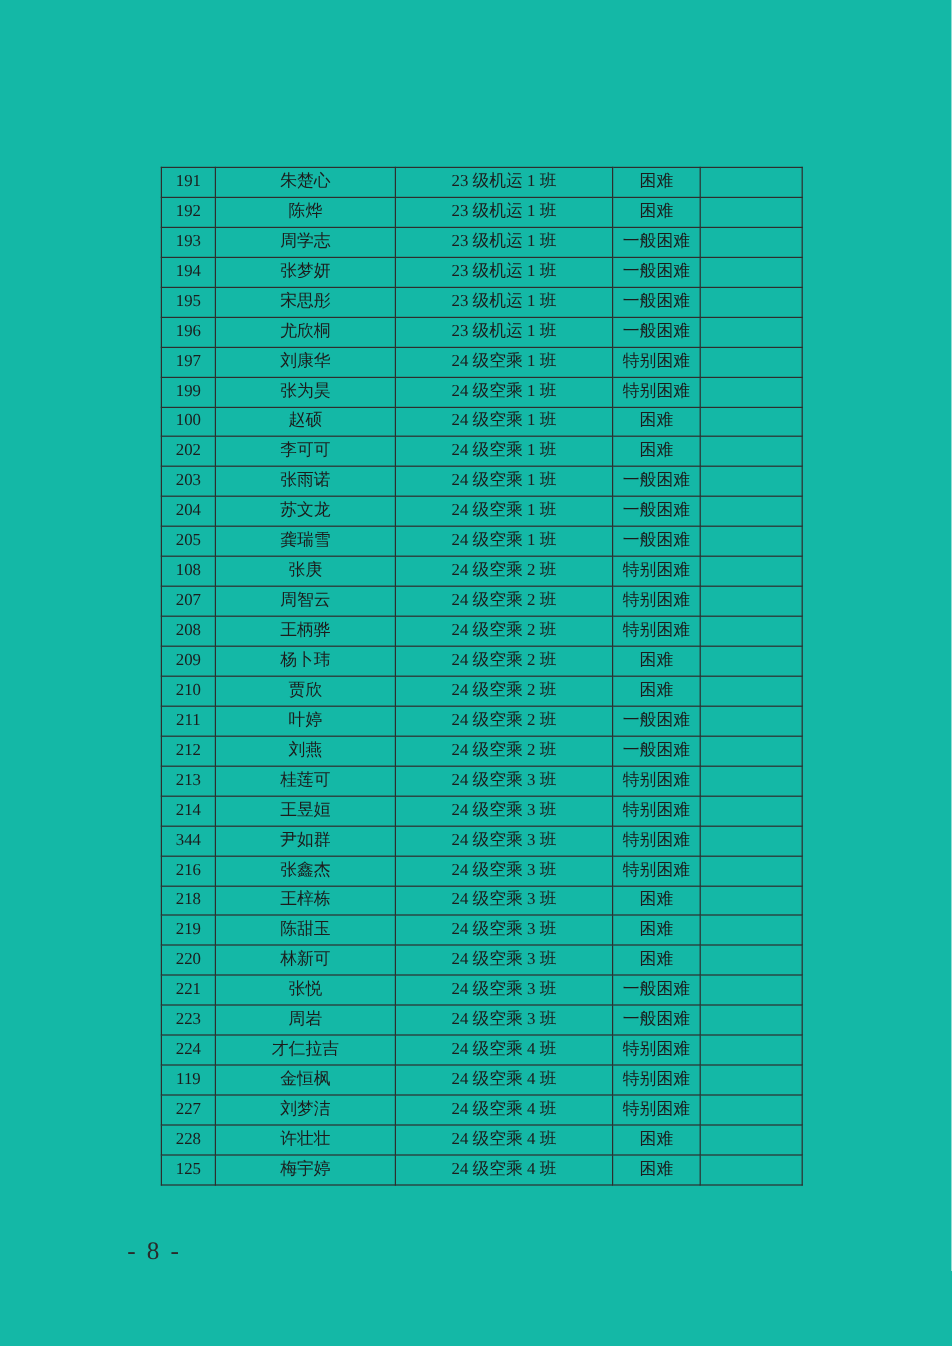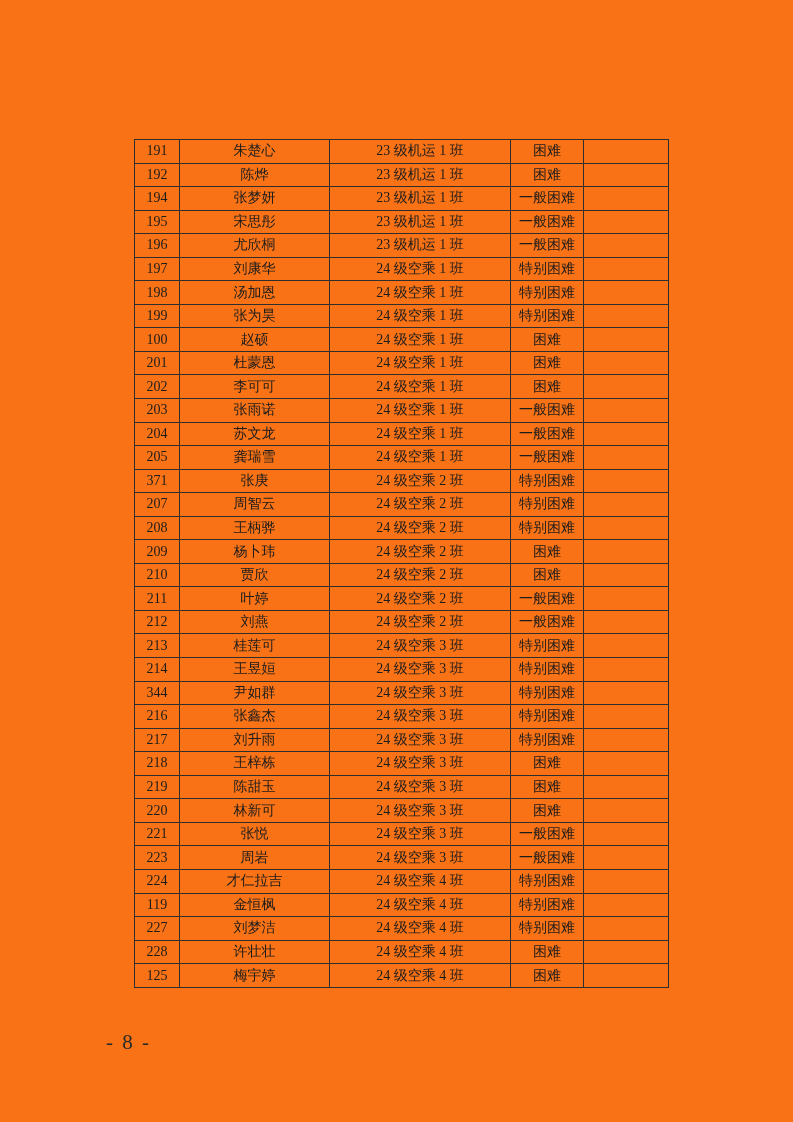--- a/index.html
+++ b/index.html
@@ -4,21 +4,21 @@
 <style>
   html, body {
     margin: 0;
     padding: 0;
     background: #ffffff;
   }
   .page {
     position: relative;
     width: 793px;
     height: 1122px;
-    background: #f97316;
+    background: #14b8a6;
     overflow: hidden;
     font-family: "Liberation Serif", "DejaVu Serif", serif;
     color: #1c1c1c;
   }
   table.roster {
     position: absolute;
     left: 134px;
     top: 139px;
     width: 534px;
     height: 849px;
@@ -72,20 +72,27 @@
           <td></td>
         </tr>
         <tr>
           <td>192</td>
           <td>陈烨</td>
           <td>23 级机运 1 班</td>
           <td>困难</td>
           <td></td>
         </tr>
         <tr>
+          <td>193</td>
+          <td>周学志</td>
+          <td>23 级机运 1 班</td>
+          <td>一般困难</td>
+          <td></td>
+        </tr>
+        <tr>
           <td>194</td>
           <td>张梦妍</td>
           <td>23 级机运 1 班</td>
           <td>一般困难</td>
           <td></td>
         </tr>
         <tr>
           <td>195</td>
           <td>宋思彤</td>
           <td>23 级机运 1 班</td>
@@ -100,48 +107,34 @@
           <td></td>
         </tr>
         <tr>
           <td>197</td>
           <td>刘康华</td>
           <td>24 级空乘 1 班</td>
           <td>特别困难</td>
           <td></td>
         </tr>
         <tr>
-          <td>198</td>
-          <td>汤加恩</td>
-          <td>24 级空乘 1 班</td>
-          <td>特别困难</td>
-          <td></td>
-        </tr>
-        <tr>
           <td>199</td>
           <td>张为昊</td>
           <td>24 级空乘 1 班</td>
           <td>特别困难</td>
           <td></td>
         </tr>
         <tr>
           <td>100</td>
           <td>赵硕</td>
           <td>24 级空乘 1 班</td>
           <td>困难</td>
           <td></td>
         </tr>
         <tr>
-          <td>201</td>
-          <td>杜蒙恩</td>
-          <td>24 级空乘 1 班</td>
-          <td>困难</td>
-          <td></td>
-        </tr>
-        <tr>
           <td>202</td>
           <td>李可可</td>
           <td>24 级空乘 1 班</td>
           <td>困难</td>
           <td></td>
         </tr>
         <tr>
           <td>203</td>
           <td>张雨诺</td>
           <td>24 级空乘 1 班</td>
@@ -156,21 +149,21 @@
           <td></td>
         </tr>
         <tr>
           <td>205</td>
           <td>龚瑞雪</td>
           <td>24 级空乘 1 班</td>
           <td>一般困难</td>
           <td></td>
         </tr>
         <tr>
-          <td>371</td>
+          <td>108</td>
           <td>张庚</td>
           <td>24 级空乘 2 班</td>
           <td>特别困难</td>
           <td></td>
         </tr>
         <tr>
           <td>207</td>
           <td>周智云</td>
           <td>24 级空乘 2 班</td>
           <td>特别困难</td>
@@ -233,27 +226,20 @@
           <td></td>
         </tr>
         <tr>
           <td>216</td>
           <td>张鑫杰</td>
           <td>24 级空乘 3 班</td>
           <td>特别困难</td>
           <td></td>
         </tr>
         <tr>
-          <td>217</td>
-          <td>刘升雨</td>
-          <td>24 级空乘 3 班</td>
-          <td>特别困难</td>
-          <td></td>
-        </tr>
-        <tr>
           <td>218</td>
           <td>王梓栋</td>
           <td>24 级空乘 3 班</td>
           <td>困难</td>
           <td></td>
         </tr>
         <tr>
           <td>219</td>
           <td>陈甜玉</td>
           <td>24 级空乘 3 班</td>

